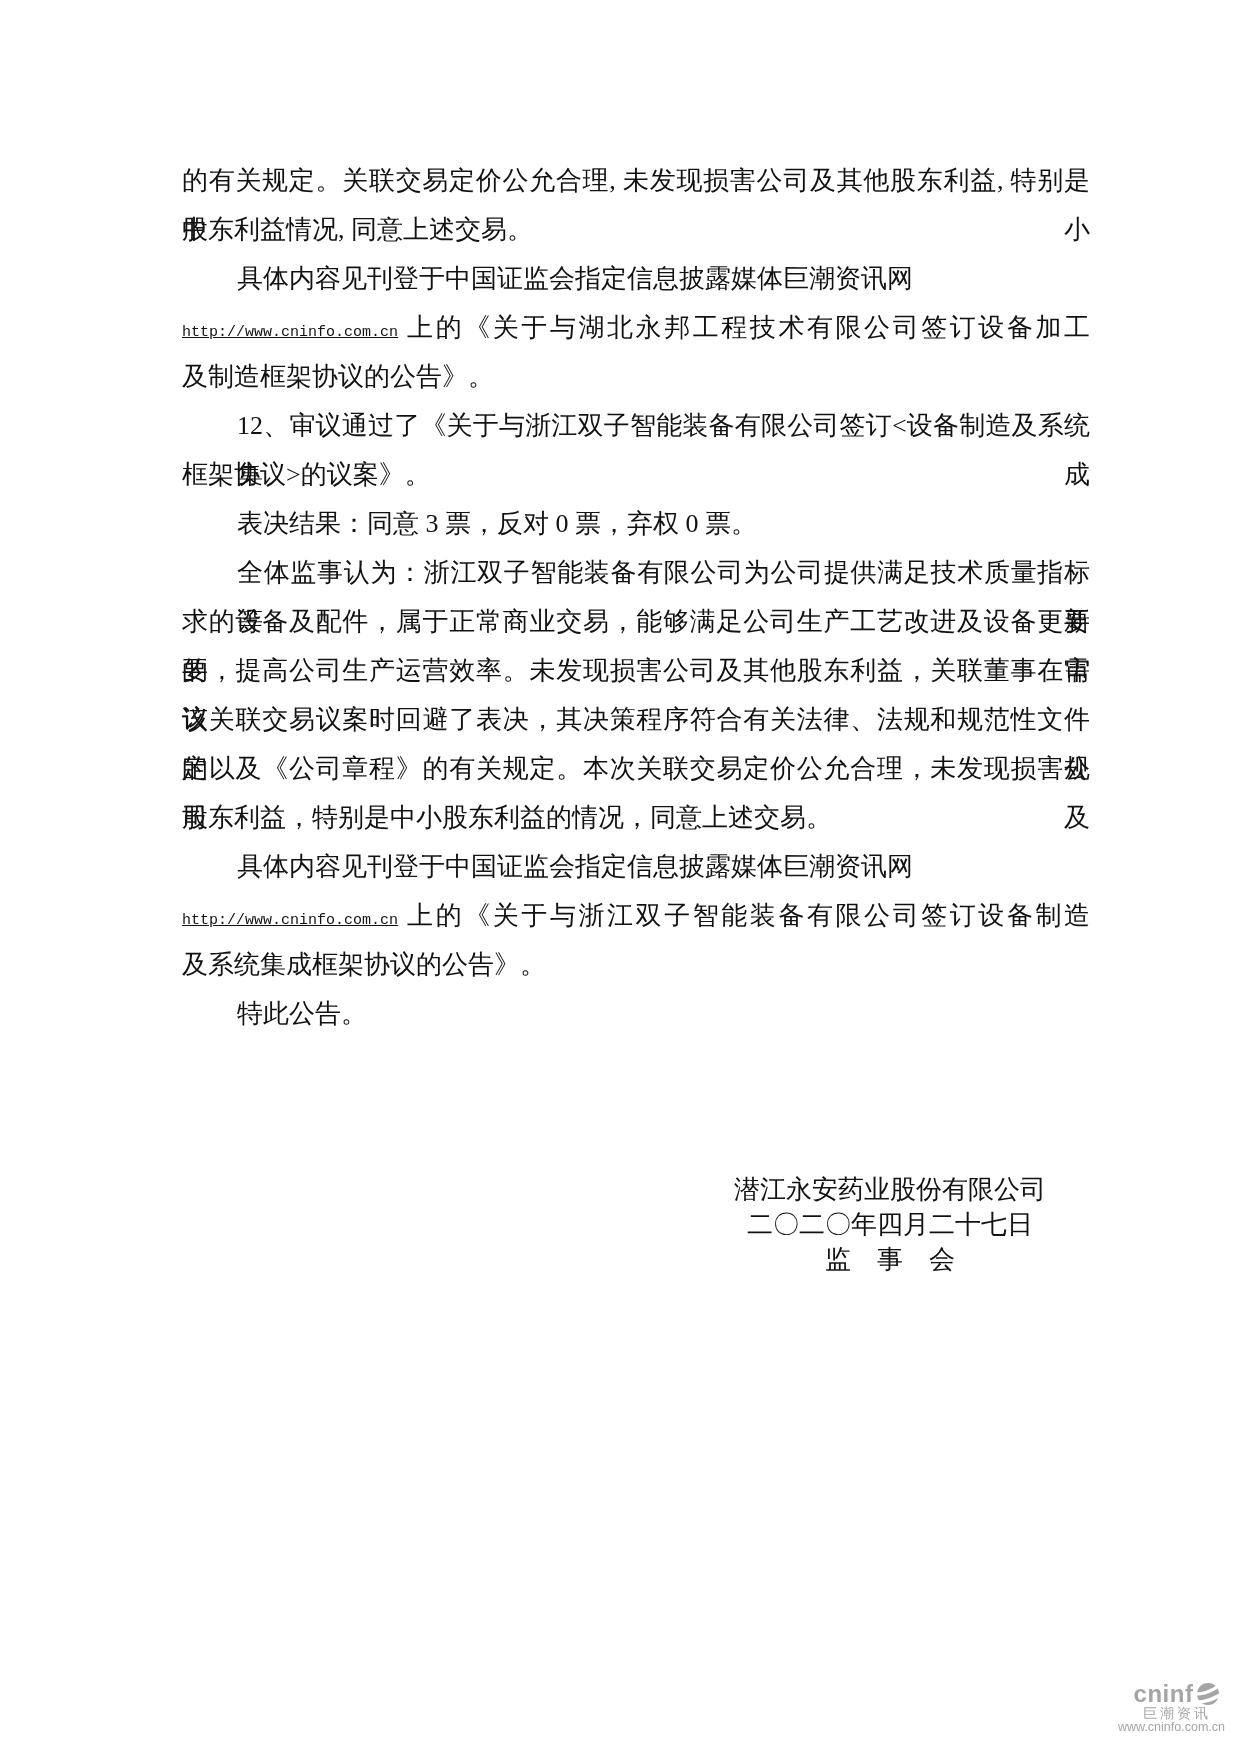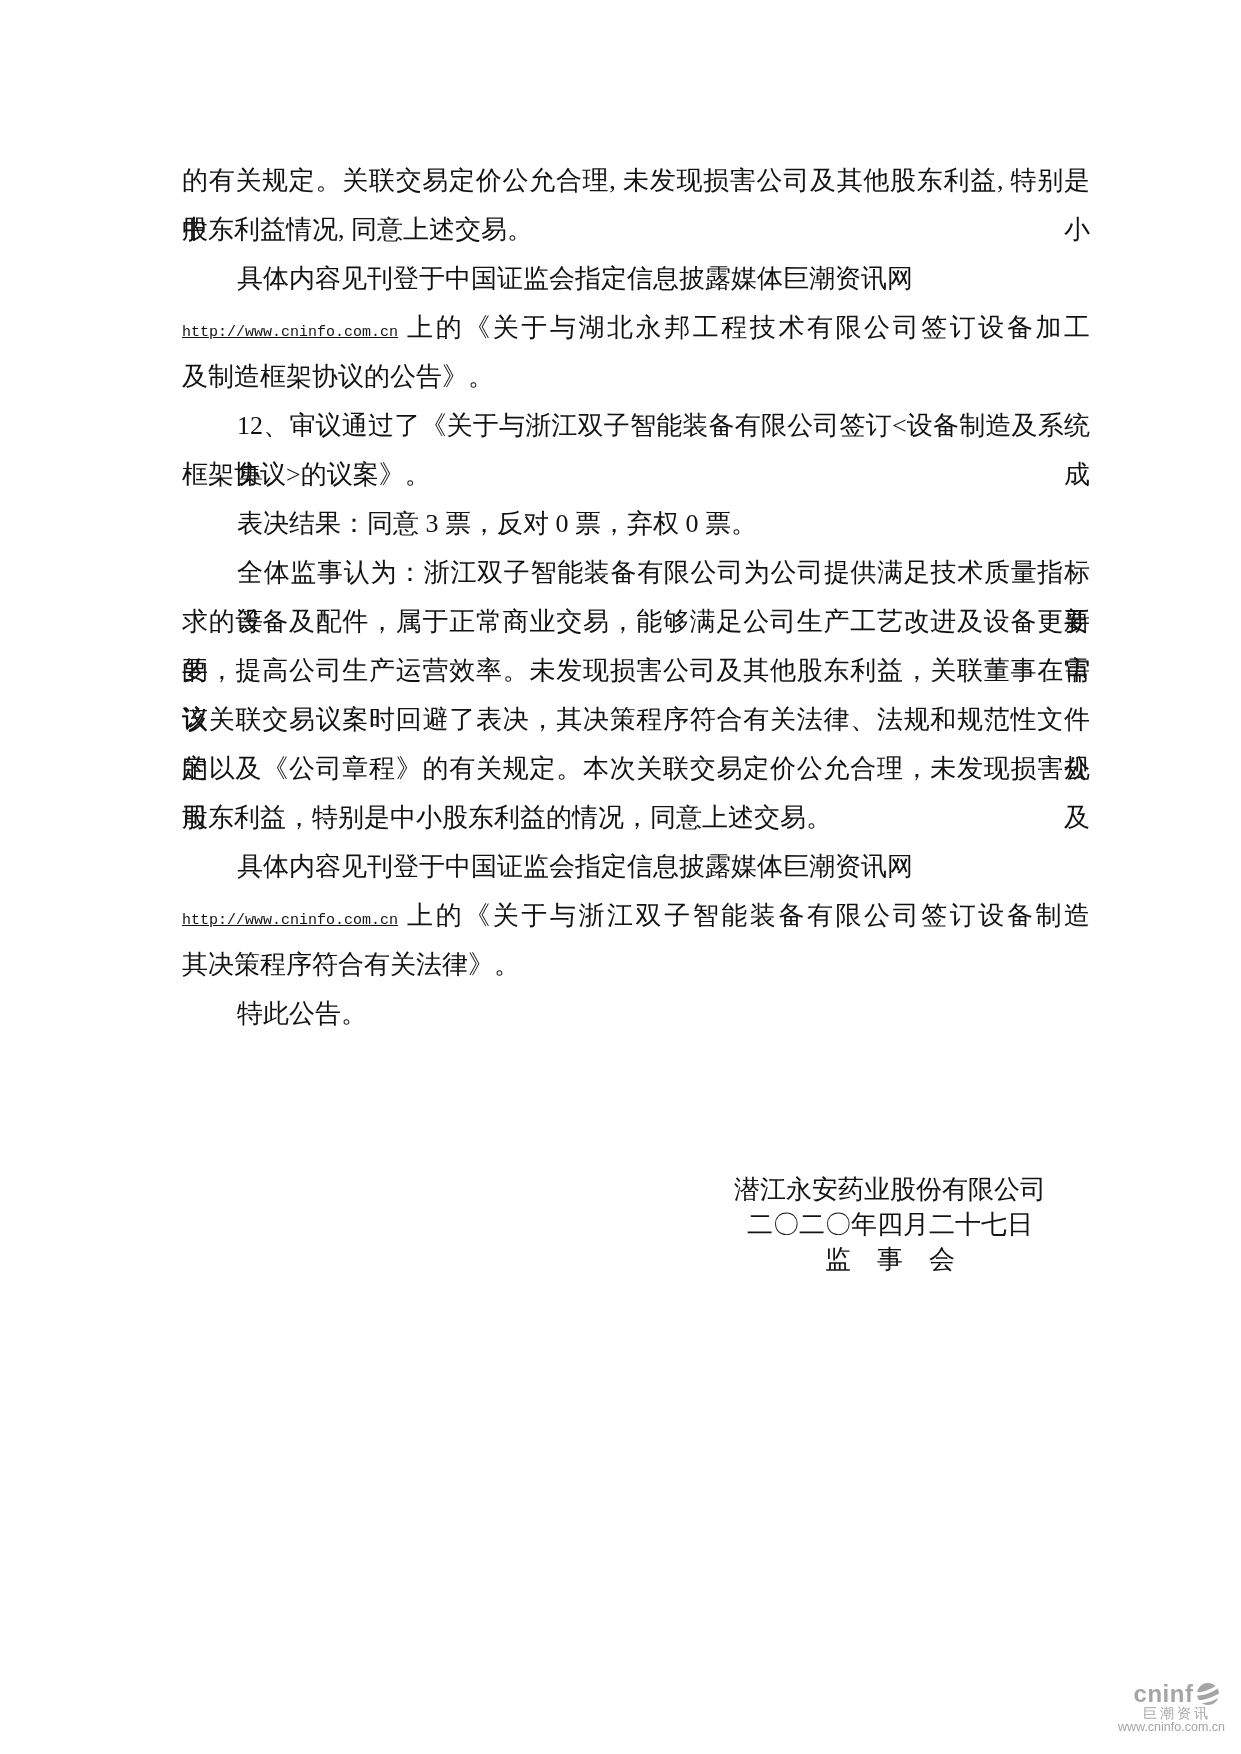--- a/index.html
+++ b/index.html
@@ -95,21 +95,21 @@
     <div class="ln">框架协议&gt;的议案》。</div>
     <div class="ln indent">表决结果：同意 3 票，反对 0 票，弃权 0 票。</div>
     <div class="ln fill indent">全体监事认为：浙江双子智能装备有限公司为公司提供满足技术质量指标等要</div>
     <div class="ln fill">求的设备及配件，属于正常商业交易，能够满足公司生产工艺改进及设备更新的需</div>
     <div class="ln fill">要，提高公司生产运营效率。未发现损害公司及其他股东利益，关联董事在审议</div>
     <div class="ln fill">该关联交易议案时回避了表决，其决策程序符合有关法律、法规和规范性文件的规</div>
     <div class="ln fill">定以及《公司章程》的有关规定。本次关联交易定价公允合理，未发现损害公司及</div>
     <div class="ln">股东利益，特别是中小股东利益的情况，同意上述交易。</div>
     <div class="ln indent">具体内容见刊登于中国证监会指定信息披露媒体巨潮资讯网</div>
     <div class="ln fill"><span class="url">http://www.cninfo.com.cn</span><span> 上的《关于与浙江双子智能装备有限公司签订设备制造</span></div>
-    <div class="ln">其决策程序符合有关法律》。</div>
+    <div class="ln">及系统集成框架协议的公告》。</div>
     <div class="ln indent">特此公告。</div>
   </main>
 
   <div class="signature">
     <div>潜江永安药业股份有限公司</div>
     <div>二〇二〇年四月二十七日</div>
     <div>监　事　会</div>
   </div>
 
   <div class="cninfo-logo">

